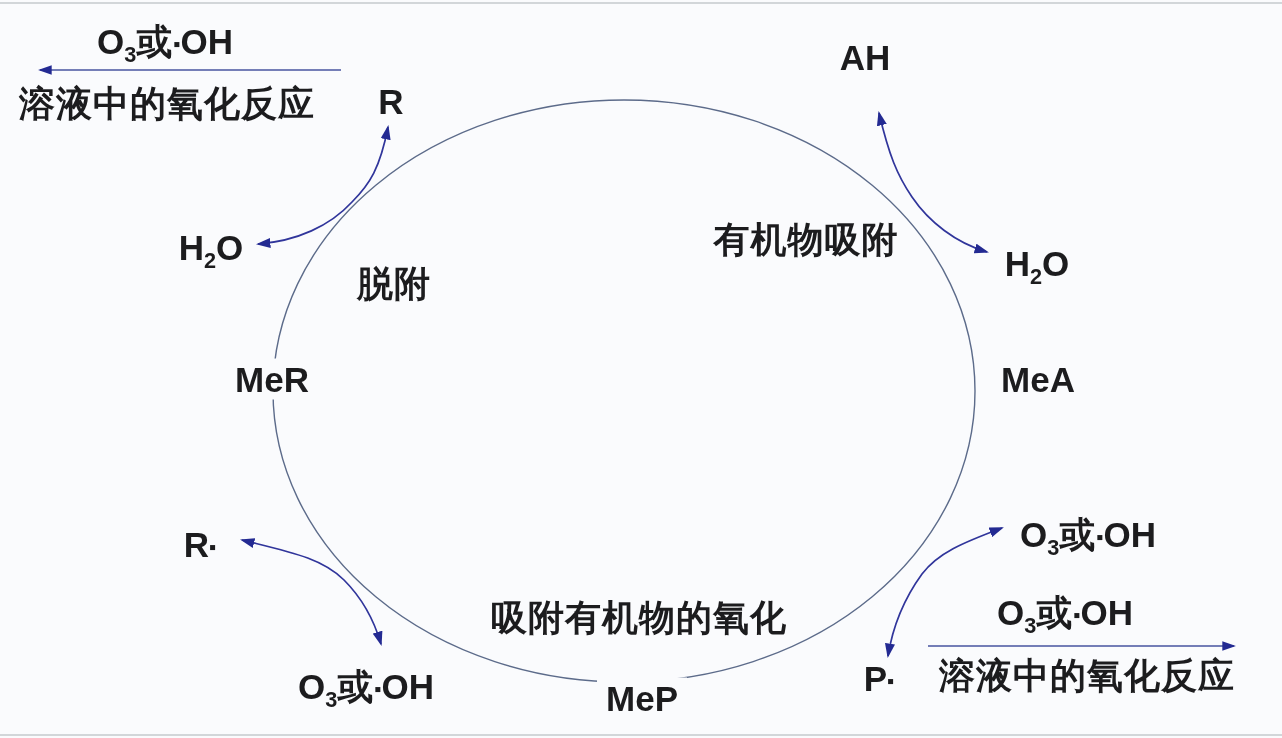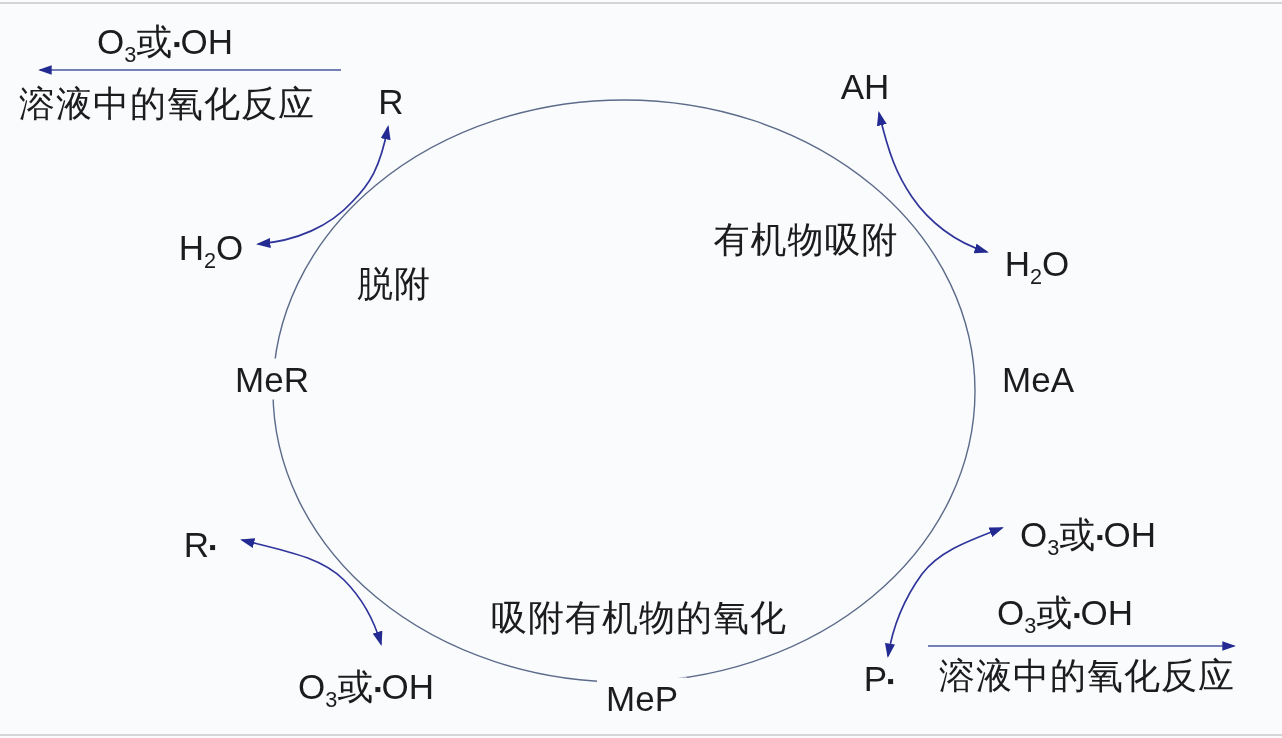--- a/index.html
+++ b/index.html
@@ -1,21 +1,21 @@
 <!DOCTYPE html>
 <html style="--background: #fafbfd; --arc: #5c6b8a; --arrow: #30359b; --arrowhead: #232a92; --straight-arrow: #47549f; --text: #1c1c1e; --edge-line: #d2d6d9;"><head>
 <meta charset="utf-8">
 <style>
   :root{
     --background:#fafbfd; --arc:#5c6b8a; --arrow:#30359b; --arrowhead:#232a92;
     --straight-arrow:#47549f; --text:#1c1c1e; --edge-line:#d2d6d9;
   }
   html,body{margin:0;padding:0;}
   body{background:#fff;font-family:"Liberation Sans","DejaVu Sans",sans-serif;}
-  .canvas{position:relative;width:1282px;height:738px;background:var(--background);overflow:hidden;}
+  .canvas{position:relative;width:1282px;height:738px;background:var(--background);overflow:hidden;font-weight:bold;}
   .edge{position:absolute;left:0;right:0;height:2px;background:var(--edge-line);}
   .edge.top{top:2px;} .edge.bottom{bottom:2px;}
   svg.art{position:absolute;left:0;top:0;}
   svg.art .arc{fill:none;stroke:var(--arc);stroke-width:1.4;}
   svg.art .curve{fill:none;stroke:var(--arrow);stroke-width:1.7;
     marker-start:url(#arw);marker-end:url(#arw);}
   svg.art .sline{fill:none;stroke:var(--straight-arrow);stroke-width:1.6;marker-end:url(#arw);}
   svg.art .head{fill:var(--arrowhead);stroke:none;}
 
   .lbl{position:absolute;transform:translate(-50%,-50%);white-space:nowrap;
@@ -23,21 +23,21 @@
   .lbl sub{font-size:.62em;line-height:0;}
   .lbl .dot{font-size:.58em;vertical-align:.14em;}
   .zh{font-size:36px;letter-spacing:1px;}
   .node{background:var(--background);padding:3px 9px;}
 
   
   .pos-o3oh-tl{left:165px;top:42px;}
   .pos-sol-tl{left:167px;top:104px;}
   .pos-r-top{left:391px;top:101px;}
   .pos-meoh{left:622px;top:101px;}
-  .pos-ah{left:865px;top:86px;}
+  .pos-ah{left:865px;top:57px;}
   .pos-deso{left:394px;top:245px;margin-top:39px;}
   .pos-adso{left:806px;top:240px;}
   .pos-h2o-l{left:211px;top:247px;}
   .pos-h2o-r{left:1037px;top:263px;}
   .pos-mer{left:272px;top:379px;}
   .pos-mea{left:1038px;top:379px;}
   .pos-rrad{left:200px;top:544px;}
   .pos-o3oh-rm{left:1088px;top:535px;}
   .pos-oxad{left:639px;top:618px;}
   .pos-mep{left:642px;top:698px;}

